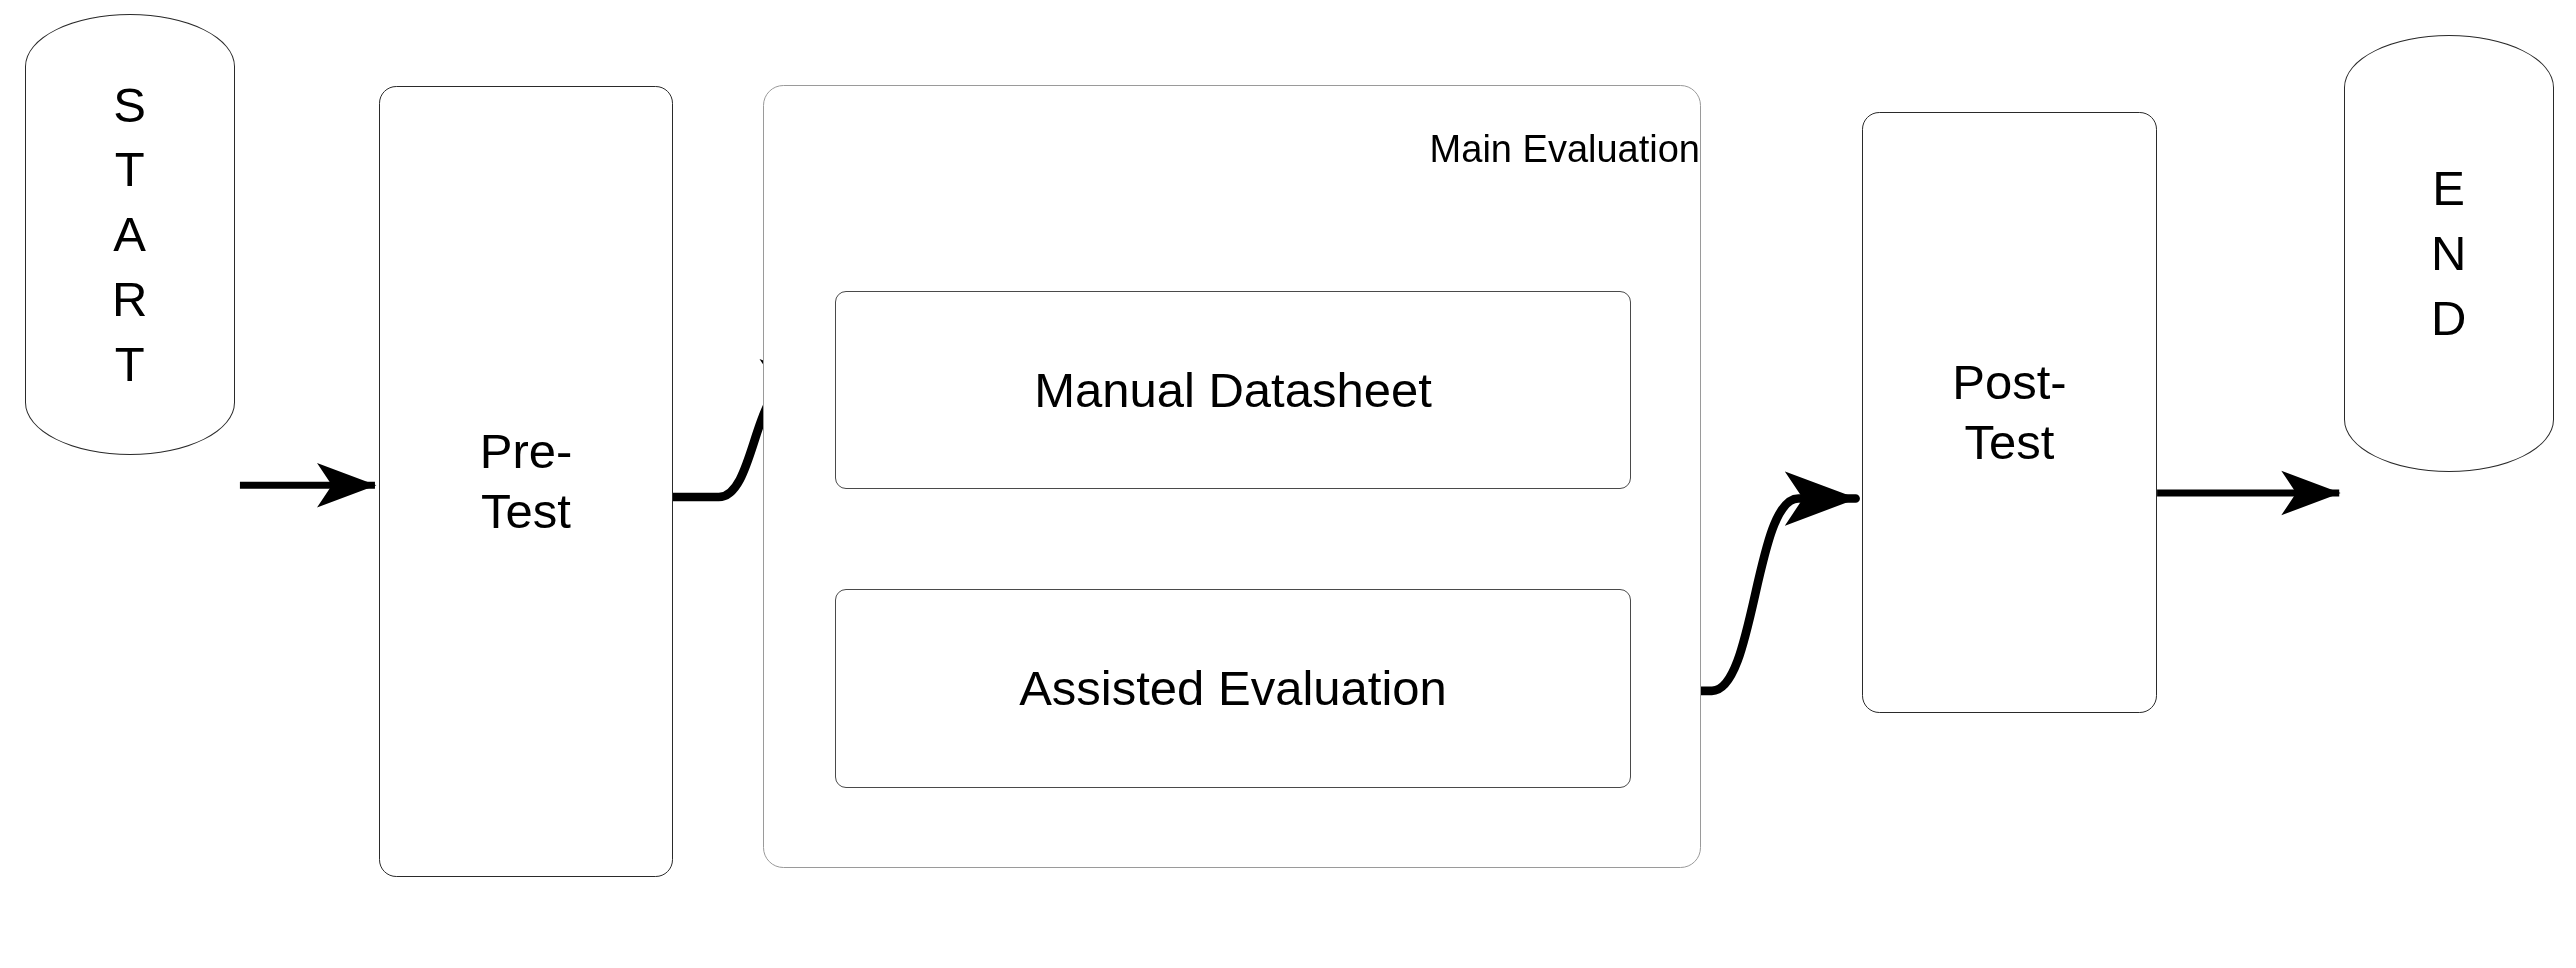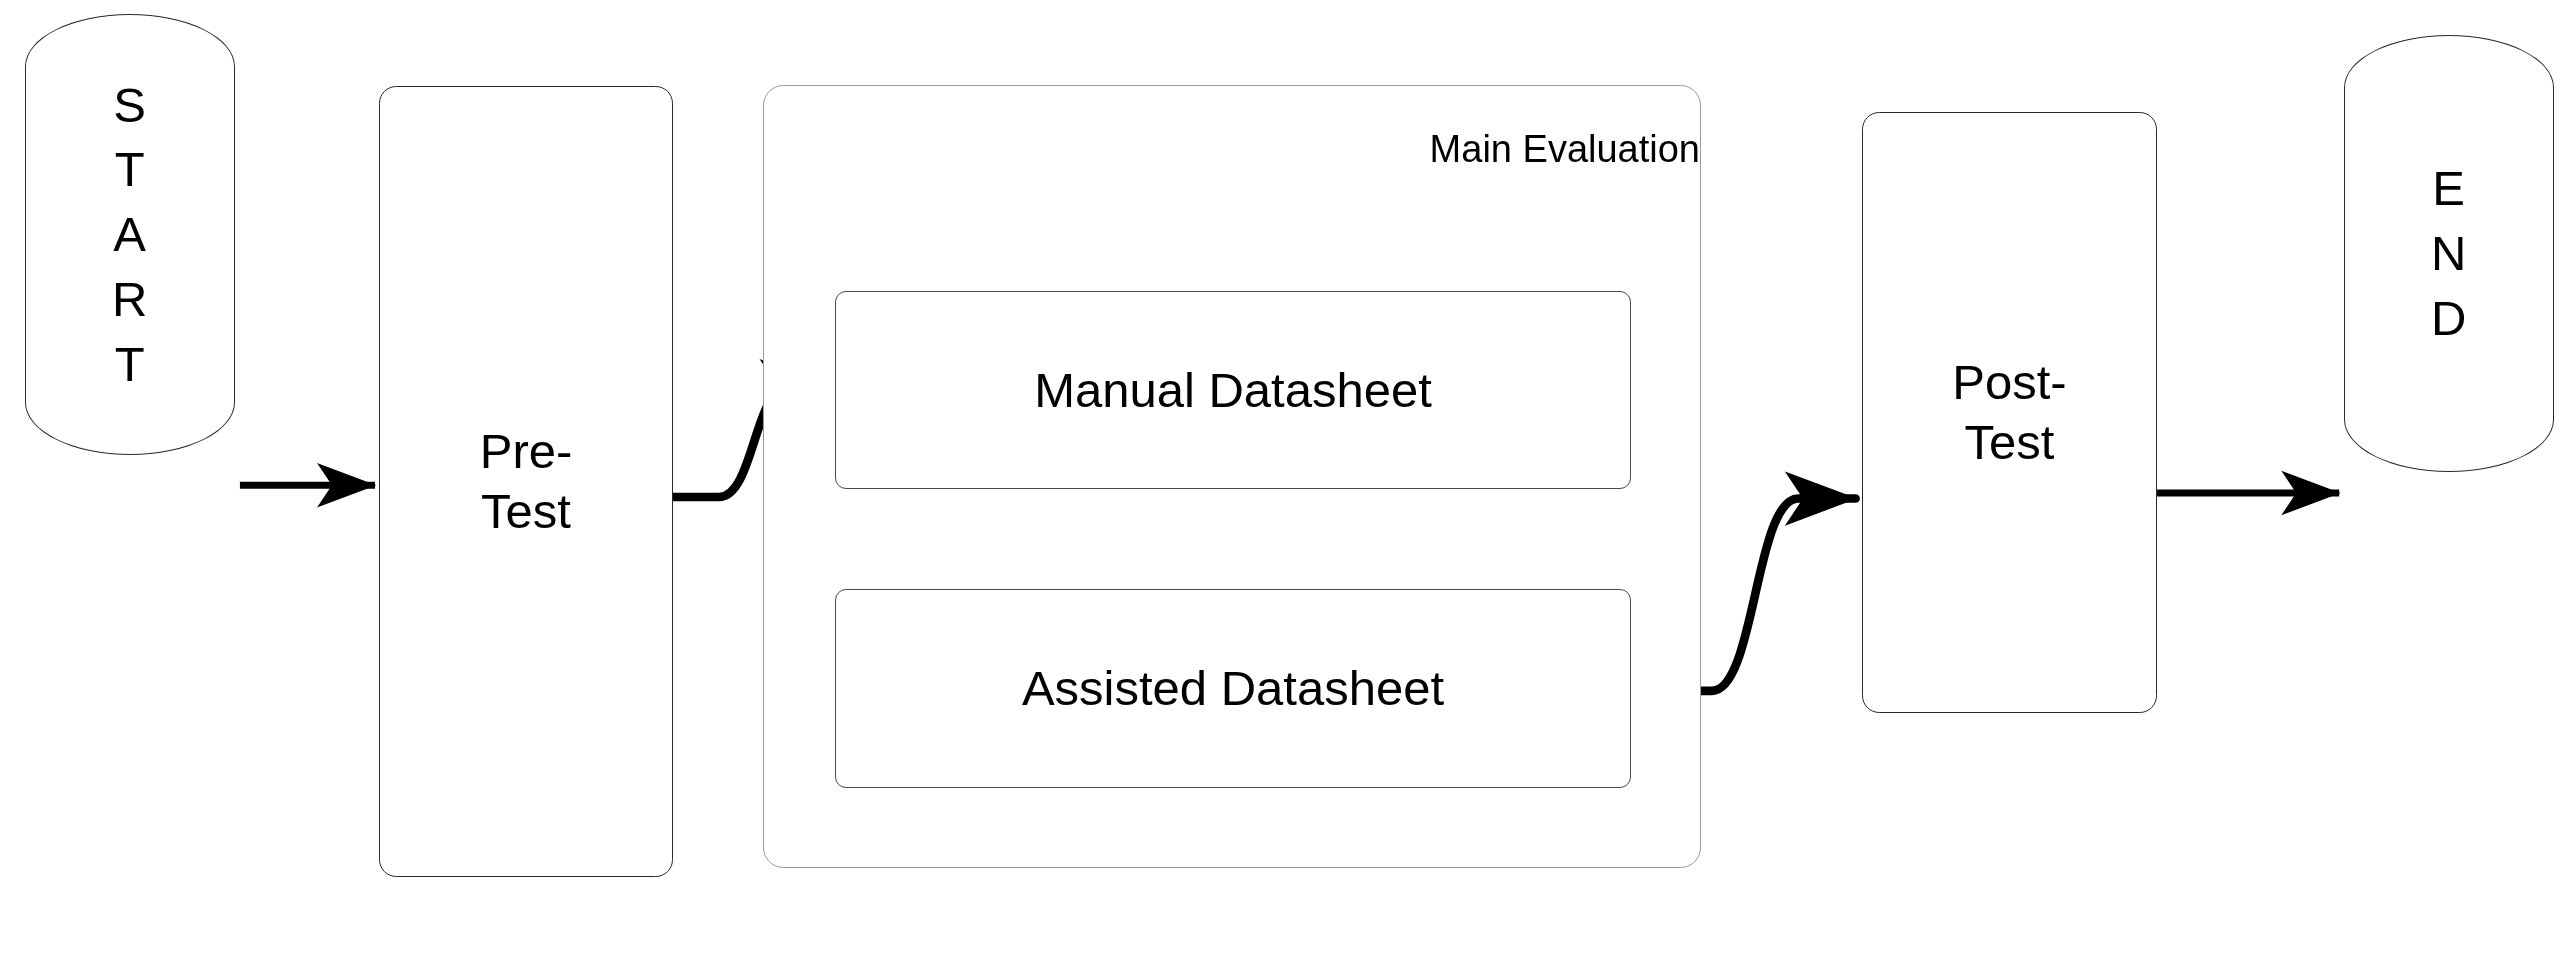--- a/index.html
+++ b/index.html
@@ -124,21 +124,21 @@
 
   <div class="subgraph" style="left:763px; top:85px; width:938px; height:783px;">
     <div class="subgraph-title" style="top:42px;text-align:right;">Main Evaluation</div>
   </div>
 
   <div class="node inner-box" style="left:835px; top:291px; width:796px; height:198px;">
     <span>Manual Datasheet</span>
   </div>
 
   <div class="node inner-box" style="left:835px; top:589px; width:796px; height:199px;">
-    <span>Assisted Datasheet</span>
+    <span>Assisted Evaluation</span>
   </div>
 
   <div class="node process" style="left:1862px; top:93px; width:295px; height:601px;margin-top:19px;">
     <span class="wrap">
       <span>Post-</span>
       <span>Test</span>
     </span>
   </div>
 
   <div class="node terminal" style="left:2344px; top:35px; width:210px; height:437px;">

